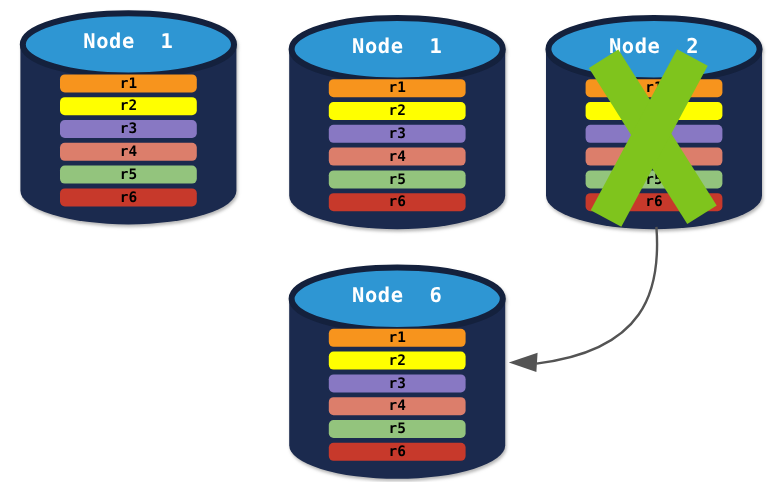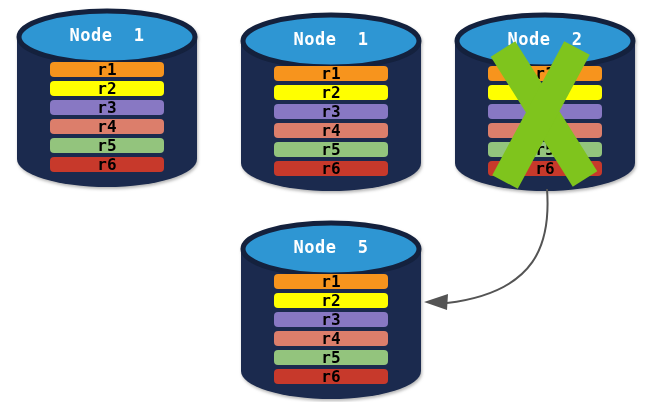--- a/index.html
+++ b/index.html
@@ -15,21 +15,21 @@
     filter:drop-shadow(1.5px 2px 1.5px rgba(110,110,110,.5));
   }
   .node-title{
     position:absolute;left:0;top:23px;width:100%;
     text-align:center;color:#ffffff;font-weight:bold;font-size:17px;
     white-space:pre;letter-spacing:0.5px;
   }
   .bars{position:absolute;left:36px;top:60px;width:114px;}
   .bar{
     width:114px;height:15px;margin-bottom:4px;border-radius:4px;
-    text-align:center;font-weight:bold;font-size:16px;line-height:15px;
+    text-align:center;font-weight:bold;font-size:12px;line-height:15px;
     color:#000;
   }
   .x-overlay{position:absolute;left:0;top:0;pointer-events:none;}
   .arrow-layer{position:absolute;left:0;top:0;pointer-events:none;}
 </style>
 </head>
 <body>
 
 <div class="canvas">
 
@@ -83,21 +83,21 @@
       <line x1="51" y1="43" x2="133" y2="173" stroke-width="29" stroke="#7FC41D"></line>
       <line x1="125" y1="42" x2="53" y2="176" stroke-width="29" stroke="#7FC41D"></line>
     </svg>
   </div>
 
   <div class="node" style="left:238px;top:214px;">
     <svg class="cyl" width="186" height="186" viewBox="0 0 186 186">
       <path d="M3,35 V157 A90,28 0 0 0 183,157 V35 Z" fill="#1B2A4E"></path>
       <ellipse cx="93" cy="35" rx="88" ry="26" stroke-width="5" stroke="#14213D" fill="#2E96D3"></ellipse>
     </svg>
-    <div class="node-title">Node  5</div>
+    <div class="node-title">Node  6</div>
     <div class="bars">
       <div class="bar" style="background-color: rgb(247, 148, 29);">r1</div>
       <div class="bar" style="background-color: rgb(255, 255, 0);">r2</div>
       <div class="bar" style="background-color: rgb(136, 120, 195);">r3</div>
       <div class="bar" style="background-color: rgb(220, 126, 107);">r4</div>
       <div class="bar" style="background-color: rgb(147, 196, 125);">r5</div>
       <div class="bar" style="background-color: rgb(199, 57, 43);">r6</div>
     </div>
   </div>
 

